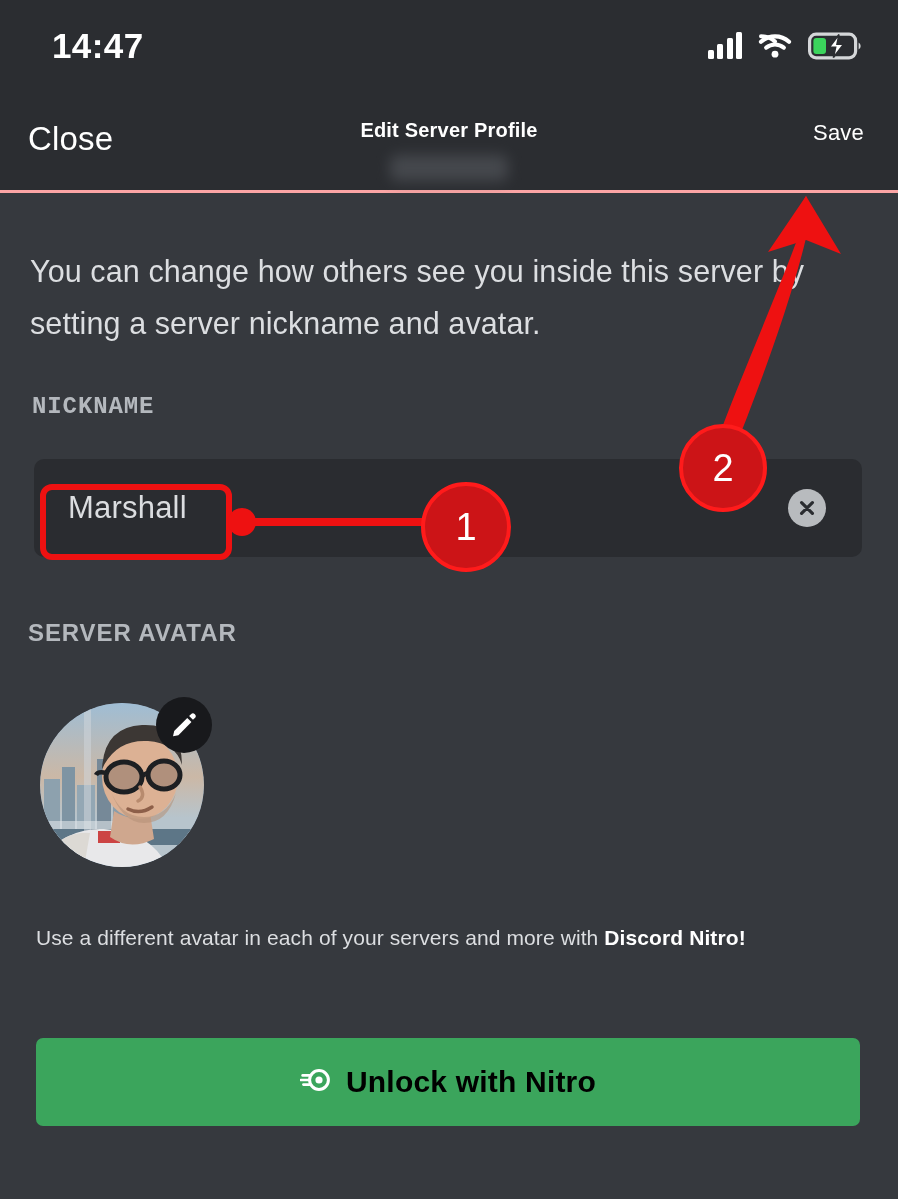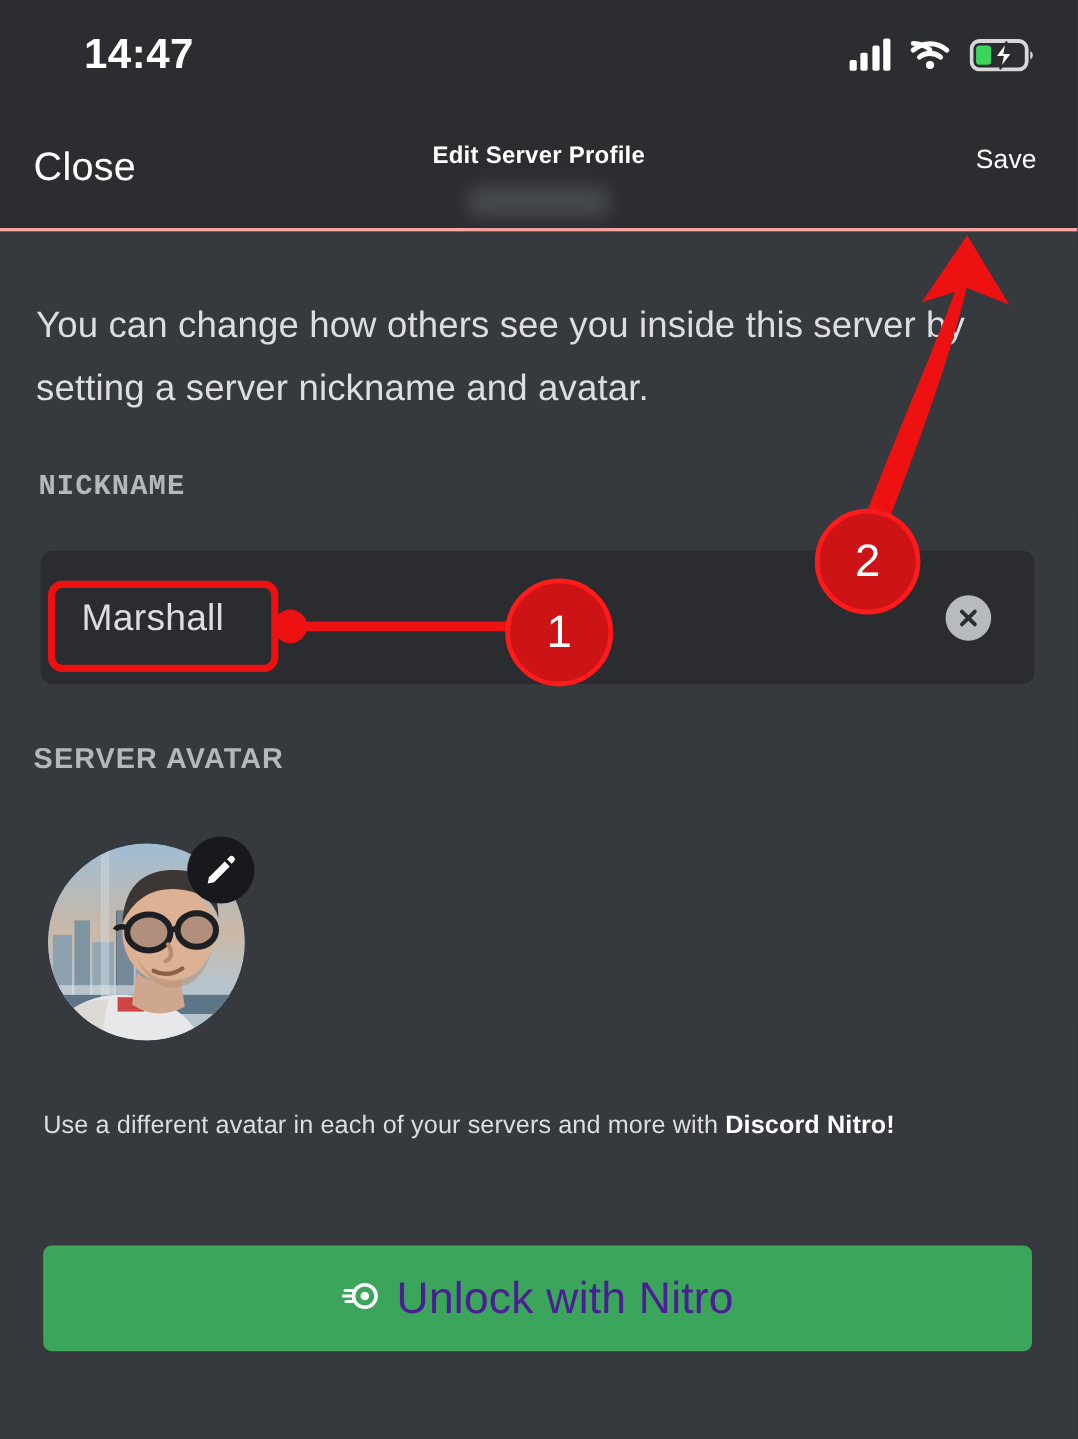--- a/index.html
+++ b/index.html
@@ -23,21 +23,21 @@
   
   .status-bar {
     position: absolute;
     top: 0; left: 0;
     width: 898px;
     height: 92px;
     background: #2b2d31;
     display: flex;
     align-items: center;
     justify-content: space-between;
-    padding: 0 36px 0 70px;
+    padding: 0 36px 0 52px;
   }
   .status-time {
     color: #ffffff;
     font-size: 35px;
     font-weight: bold;
     letter-spacing: 0.4px;
   }
   .status-icons {
     display: flex;
     align-items: center;
@@ -144,21 +144,21 @@
   }
   .label-nickname { left: 32px; top: 200px; font-family: Liberation Mono, monospace; }
   .label-avatar   { left: 28px; top: 426px; }
 
   
   .nickname-field {
     position: absolute;
     left: 34px;
     top: 266px;
     width: 828px;
-    height: 111px;
+    height: 98px;
     background: #2a2c30;
     border-radius: 10px;
   }
   .nickname-value {
     position: absolute;
     left: 34px;
     top: 50%;
     transform: translateY(-50%);
     color: #dbdde0;
     font-size: 31px;
@@ -228,23 +228,23 @@
     height: 88px;
     background: #3ba55c;
     border-radius: 7px;
     display: flex;
     align-items: center;
     justify-content: center;
     gap: 14px;
     cursor: pointer;
   }
   .nitro-btn-label {
-    color: #4c1d95;
-    font-size: 37px;
-    font-weight: normal;
+    color: #000000;
+    font-size: 30px;
+    font-weight: bold;
     letter-spacing: 0.2px;
   }
 
   
   .annot-layer {
     position: absolute;
     inset: 0;
     pointer-events: none;
   }
   .annot-box {

